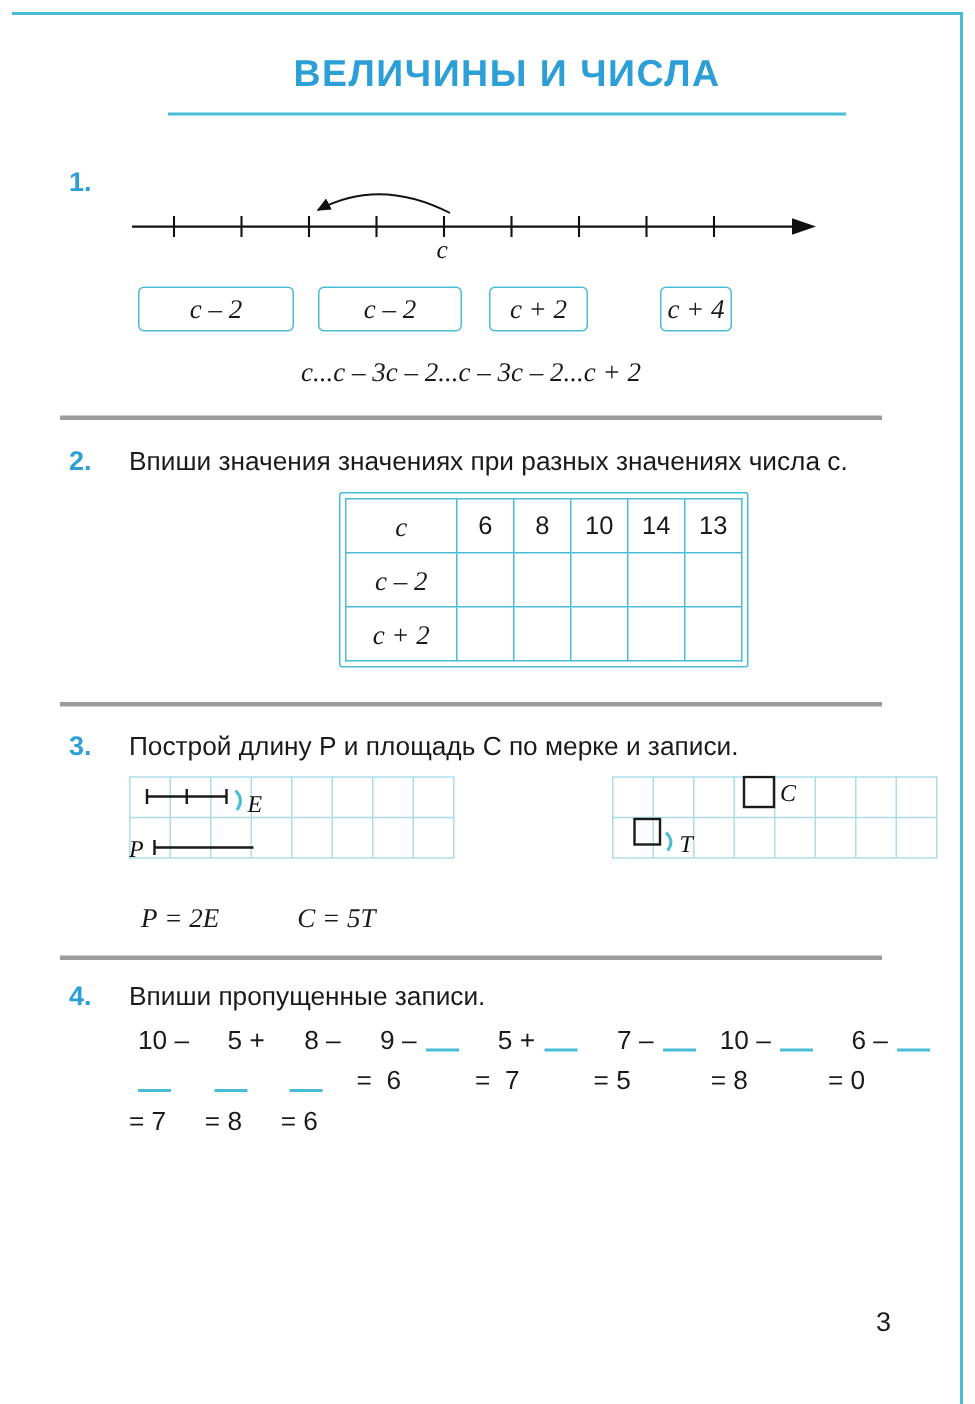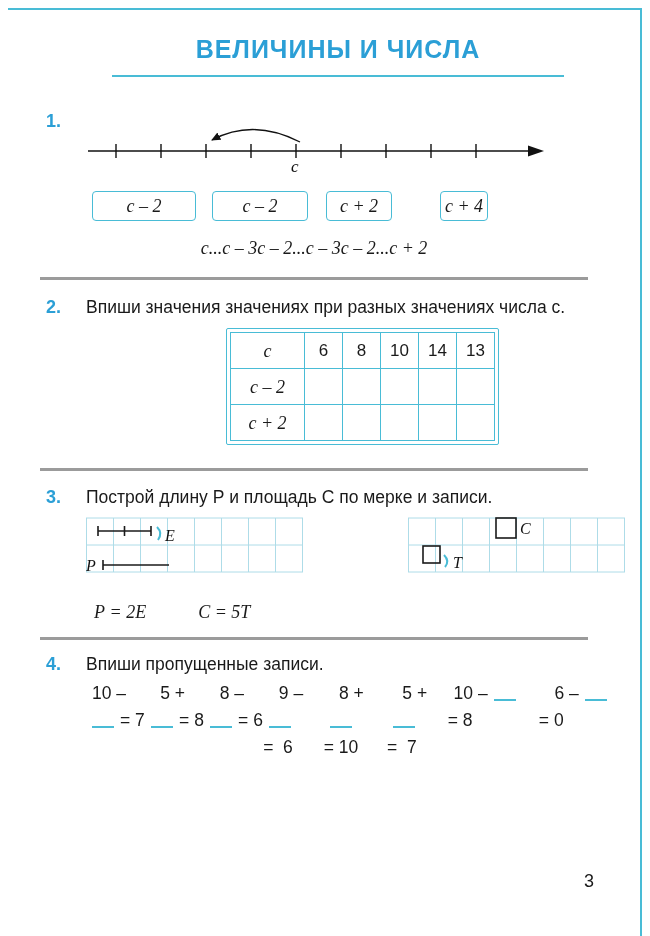--- a/index.html
+++ b/index.html
@@ -253,24 +253,24 @@
       <div class="ex-text">Впиши пропущенные записи.</div>
 
       <div class="eq-grid">
         <div class="eq-col">
           <div class="equation"><span class="eq-l">10 –</span><span class="blank"></span><span class="eq-r">= 7</span></div>
           <div class="equation"><span class="eq-l">5 +</span><span class="blank"></span><span class="eq-r">= 8</span></div>
           <div class="equation"><span class="eq-l">8 –</span><span class="blank"></span><span class="eq-r">= 6</span></div>
         </div>
         <div class="eq-col">
           <div class="equation"><span class="eq-l">9 –</span><span class="blank"></span><span class="eq-r">=  6</span></div>
-          <div class="equation"><span class="eq-l">8 +</span><span class="blank"></span><span class="eq-r">= 10</span></div>
           <div class="equation"><span class="eq-l">5 +</span><span class="blank"></span><span class="eq-r">=  7</span></div>
         </div>
         <div class="eq-col">
+          <div class="equation"><span class="eq-l">7 –</span><span class="blank"></span><span class="eq-r">= 5</span></div>
           <div class="equation"><span class="eq-l">10 –</span><span class="blank"></span><span class="eq-r">= 8</span></div>
           <div class="equation"><span class="eq-l">6 –</span><span class="blank"></span><span class="eq-r">= 0</span></div>
         </div>
       </div>
     </div>
   </div>
 
 </div>
 
 <div class="page-num">3</div>

